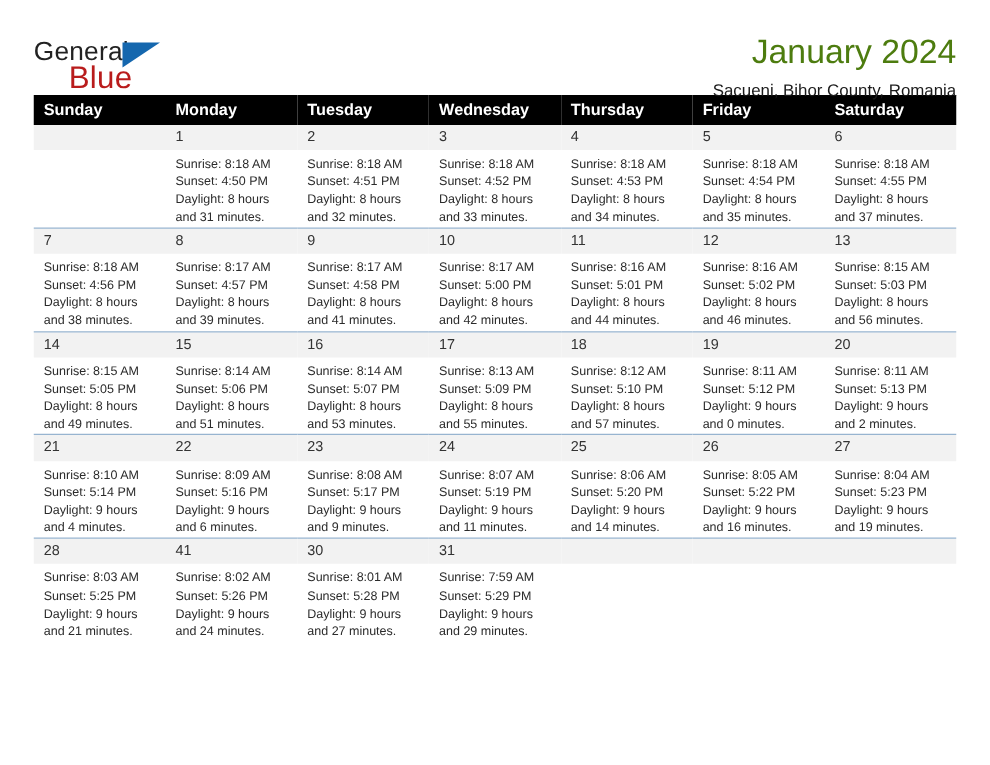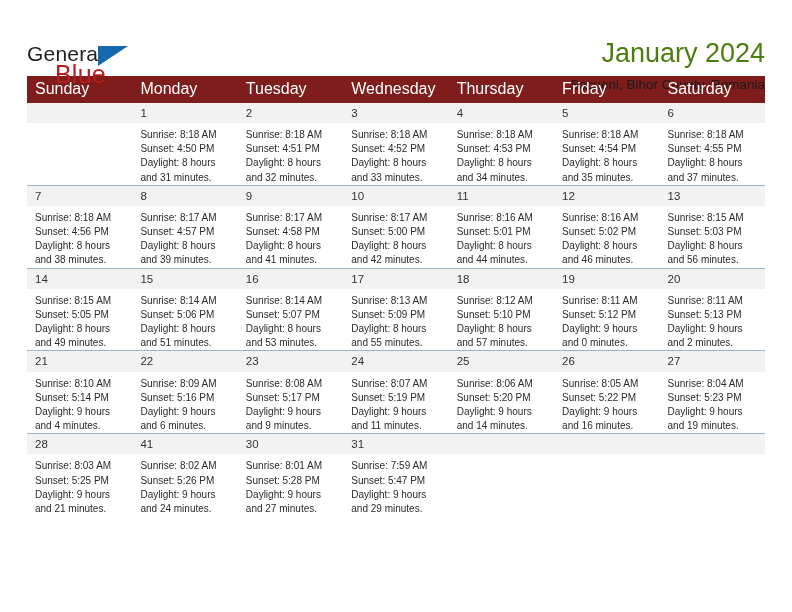--- a/index.html
+++ b/index.html
@@ -20,21 +20,21 @@
     height: 612px;
     box-sizing: border-box;
     padding: 0 27px;
   }
 
   
   .top {
     display: flex;
     align-items: flex-start;
     justify-content: space-between;
-    padding-top: 38px;
+    padding-top: 26px;
     height: 74px;
     box-sizing: border-box;
   }
   .logo {
     position: relative;
     width: 120px;
     height: 52px;
     flex: 0 0 auto;
   }
   .logo-general {
@@ -84,24 +84,24 @@
   }
 
   
   .calendar {
     width: 738px;
     border-collapse: collapse;
     table-layout: fixed;
     margin-top: 2px;
   }
   .calendar th {
-    background: #7f1d1d;
+    background: #000000;
     color: #ffffff;
-    font-weight: normal;
-    font-size: 16px;
+    font-weight: bold;
+    font-size: 13px;
     text-align: left;
     padding: 5px 0 6px 8px;
     height: 11px;
     line-height: 1;
   }
   .calendar td {
     vertical-align: top;
     padding: 0;
     border-top: 1px solid #97b4d0;
     height: 74px;
@@ -442,21 +442,21 @@
               <div>Sunrise: 8:01 AM</div>
               <div>Sunset: 5:28 PM</div>
               <div>Daylight: 9 hours</div>
               <div>and 27 minutes.</div>
             </div>
           </td>
           <td>
             <div class="daynum">31</div>
             <div class="info">
               <div>Sunrise: 7:59 AM</div>
-              <div>Sunset: 5:47 PM</div>
+              <div>Sunset: 5:29 PM</div>
               <div>Daylight: 9 hours</div>
               <div>and 29 minutes.</div>
             </div>
           </td>
           <td>
             <div class="daynum empty"></div>
           </td>
           <td>
             <div class="daynum empty"></div>
           </td>

